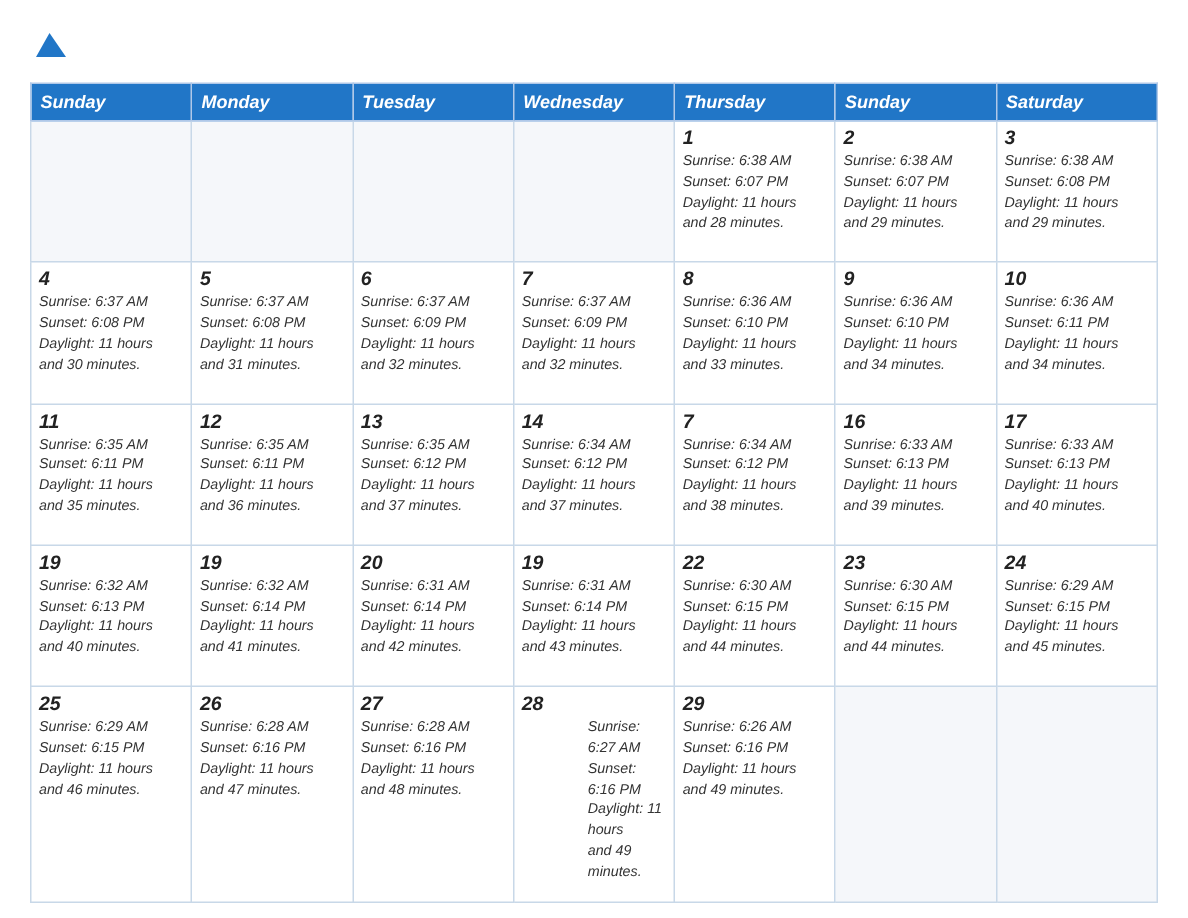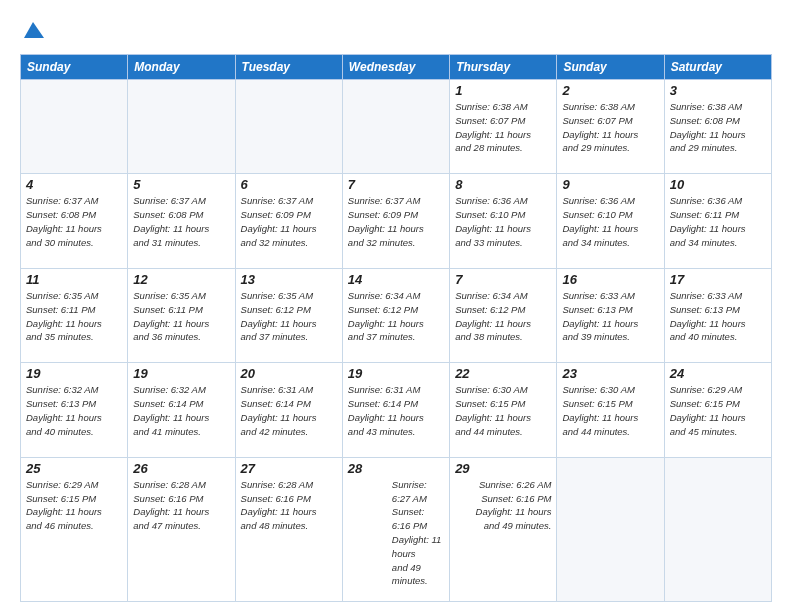--- a/index.html
+++ b/index.html
@@ -333,21 +333,21 @@
           </td>
           <td>
             <span class="day-num">28</span>
             <div class="day-info" style="white-space: pre-line; margin-left: 44px;">Sunrise: 6:27 AM
 Sunset: 6:16 PM
 Daylight: 11 hours
 and 49 minutes.</div>
           </td>
           <td>
             <span class="day-num">29</span>
-            <div class="day-info" style="white-space: pre-line; text-align: right;">Sunrise: 6:26 AM
+            <div class="day-info" style="white-space: pre-line;">Sunrise: 6:26 AM
 Sunset: 6:16 PM
 Daylight: 11 hours
 and 49 minutes.</div>
           </td>
           <td class="empty"></td>
           <td class="empty"></td>
         </tr>
       </tbody>
   </table>
 </div>

